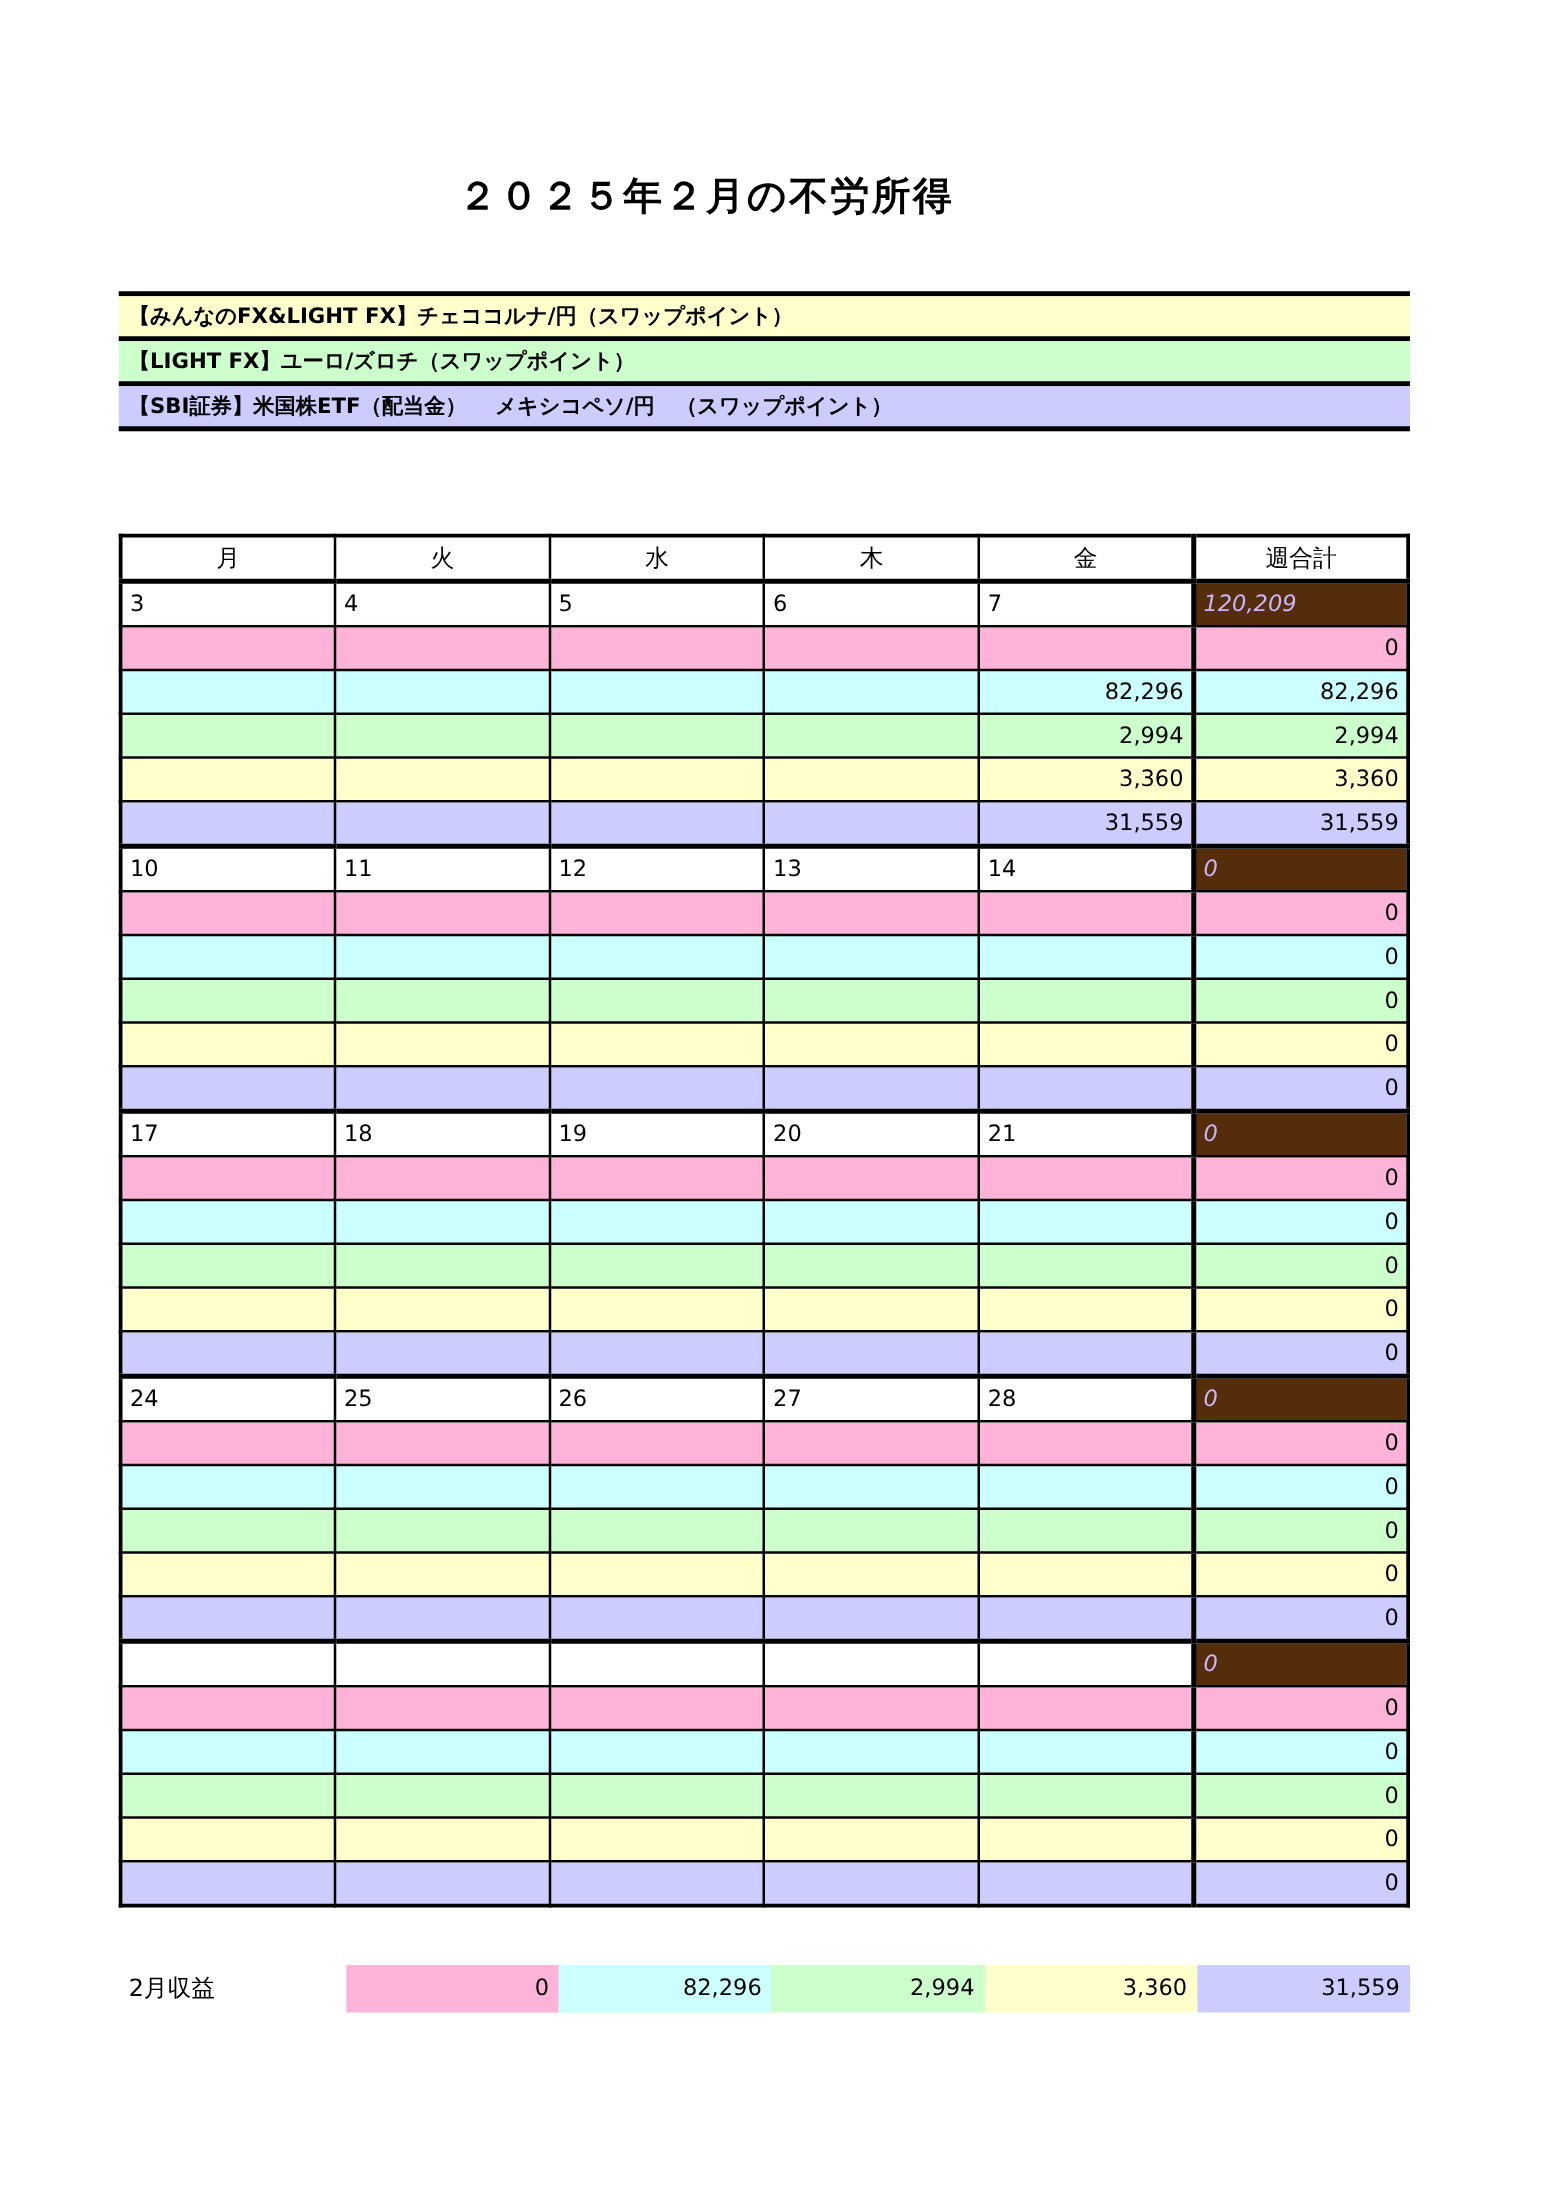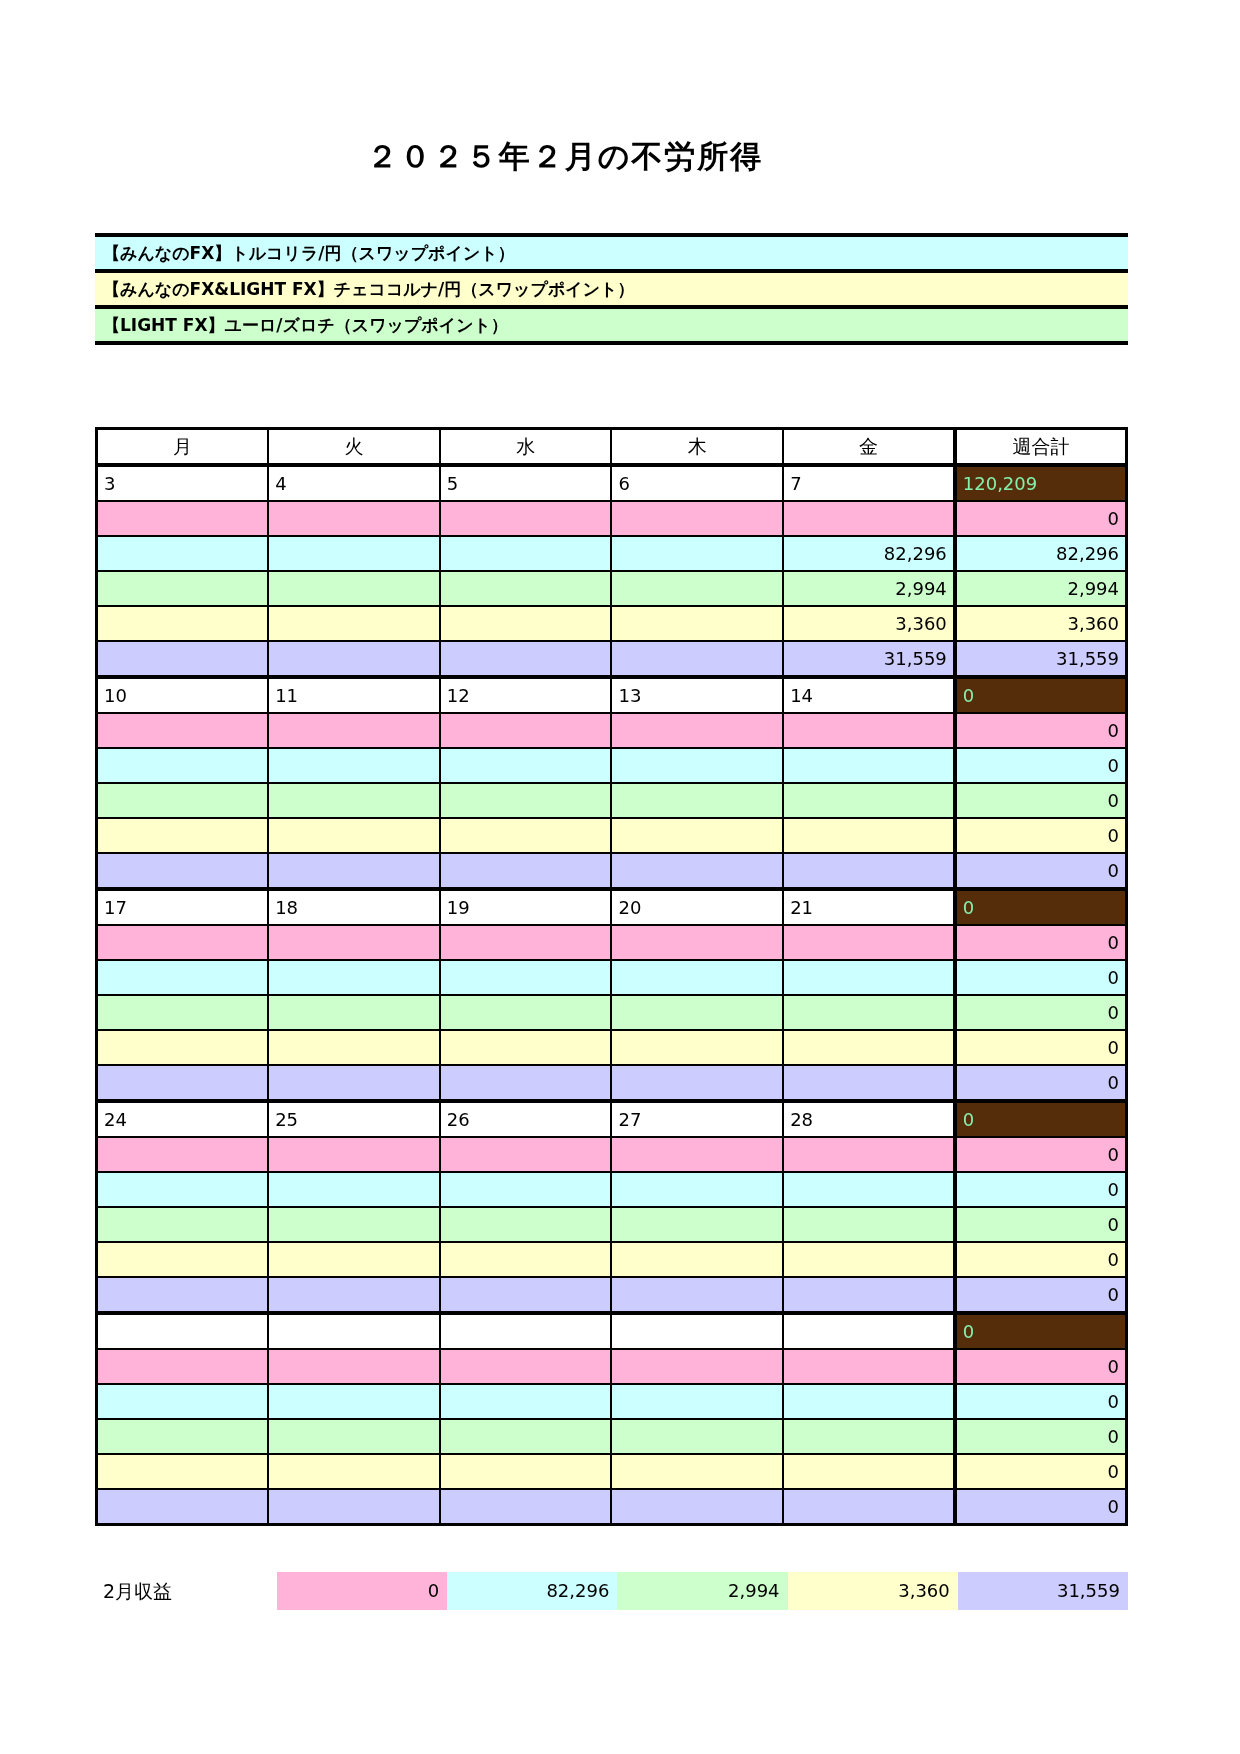--- a/index.html
+++ b/index.html
@@ -66,23 +66,24 @@
   }
   #calendar .total-col { border-left: 4px solid #000; }
   #calendar tr.day-row td {
     border-top: 4px solid #000;
     background: #fff;
     text-align: left;
     vertical-align: middle;
   }
   #calendar td.num { text-align: right; }
   #calendar td.day-total {
-    color: #86efac;
+    color: #c4b5fd;
     text-align: right;
     font-weight: normal;
+    font-style: italic;
   }
   
   .summary {
     position: absolute;
     left: 95px;
     top: 1572px;
     width: 1033px;
     display: flex;
     align-items: stretch;
     height: 38px;
@@ -104,23 +105,23 @@
   }
 </style>
 </head>
 <body>
 
 <div class="page">
 
   <div class="title">２０２５年２月の不労所得</div>
 
   <div class="legend" id="legend">
-      <div class="legend-row" style="background: rgb(204, 255, 255);">【みんなのFX】トルコリラ/円（スワップポイント）</div>
       <div class="legend-row" style="background: rgb(255, 255, 204);">【みんなのFX&amp;LIGHT FX】チェココルナ/円（スワップポイント）</div>
       <div class="legend-row" style="background: rgb(204, 255, 204);">【LIGHT FX】ユーロ/ズロチ（スワップポイント）</div>
+      <div class="legend-row" style="background: rgb(204, 204, 255);">【SBI証券】米国株ETF（配当金）　 メキシコペソ/円　（スワップポイント）</div>
     </div>
 
   <table id="calendar">
     <thead>
         <tr>
           <th>月</th>
           <th>火</th>
           <th>水</th>
           <th>木</th>
           <th>金</th>

